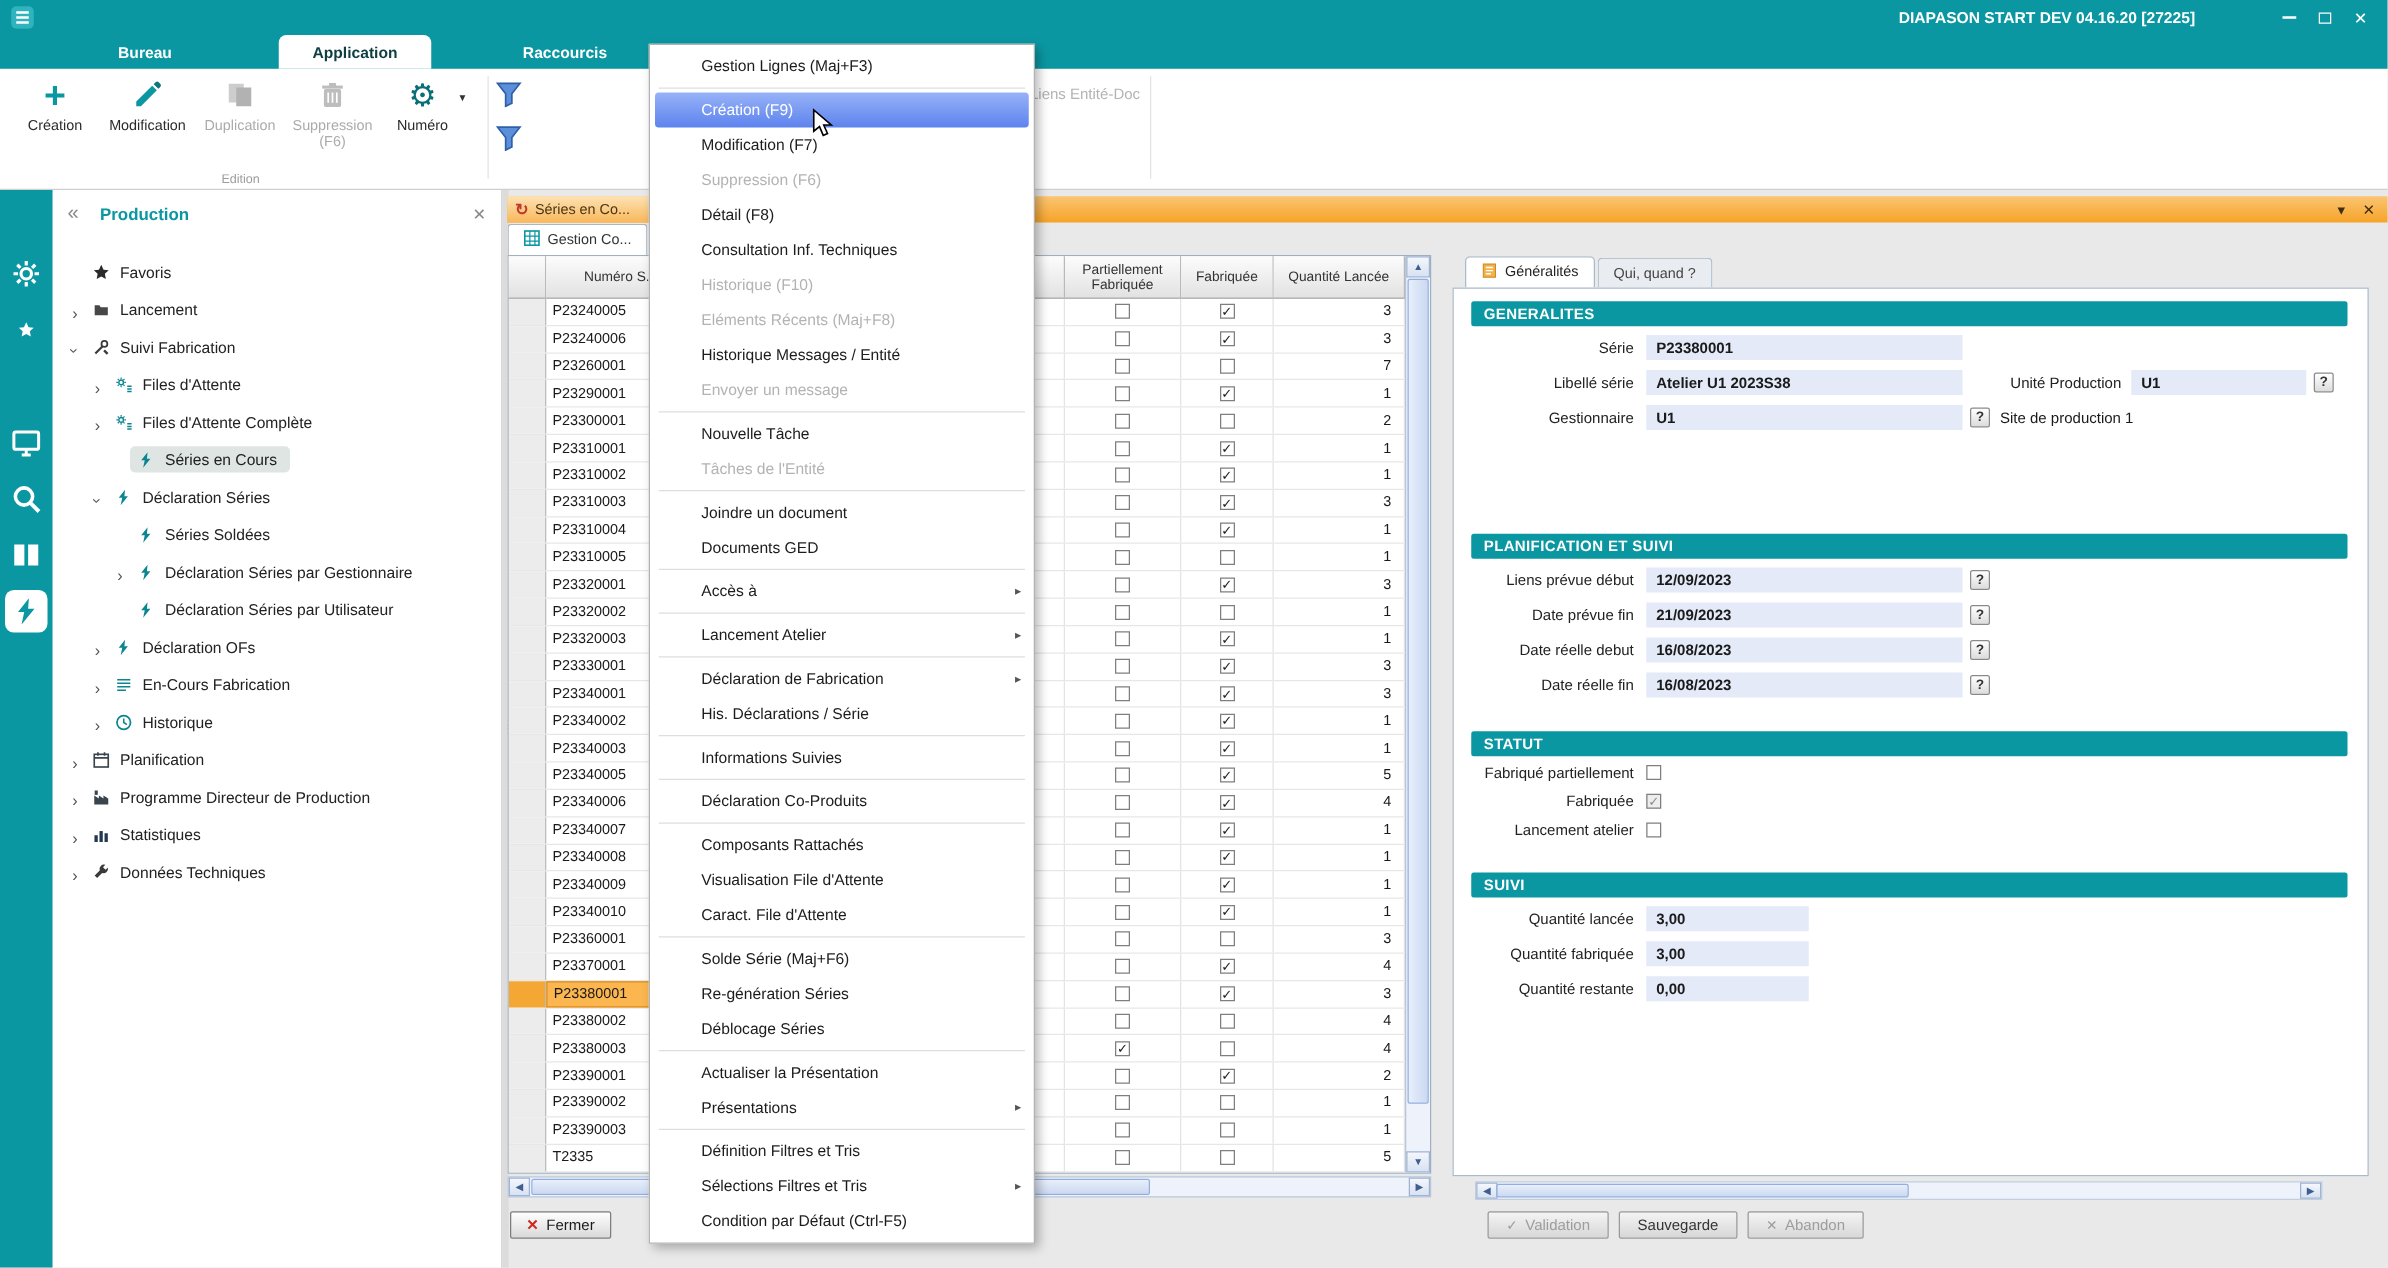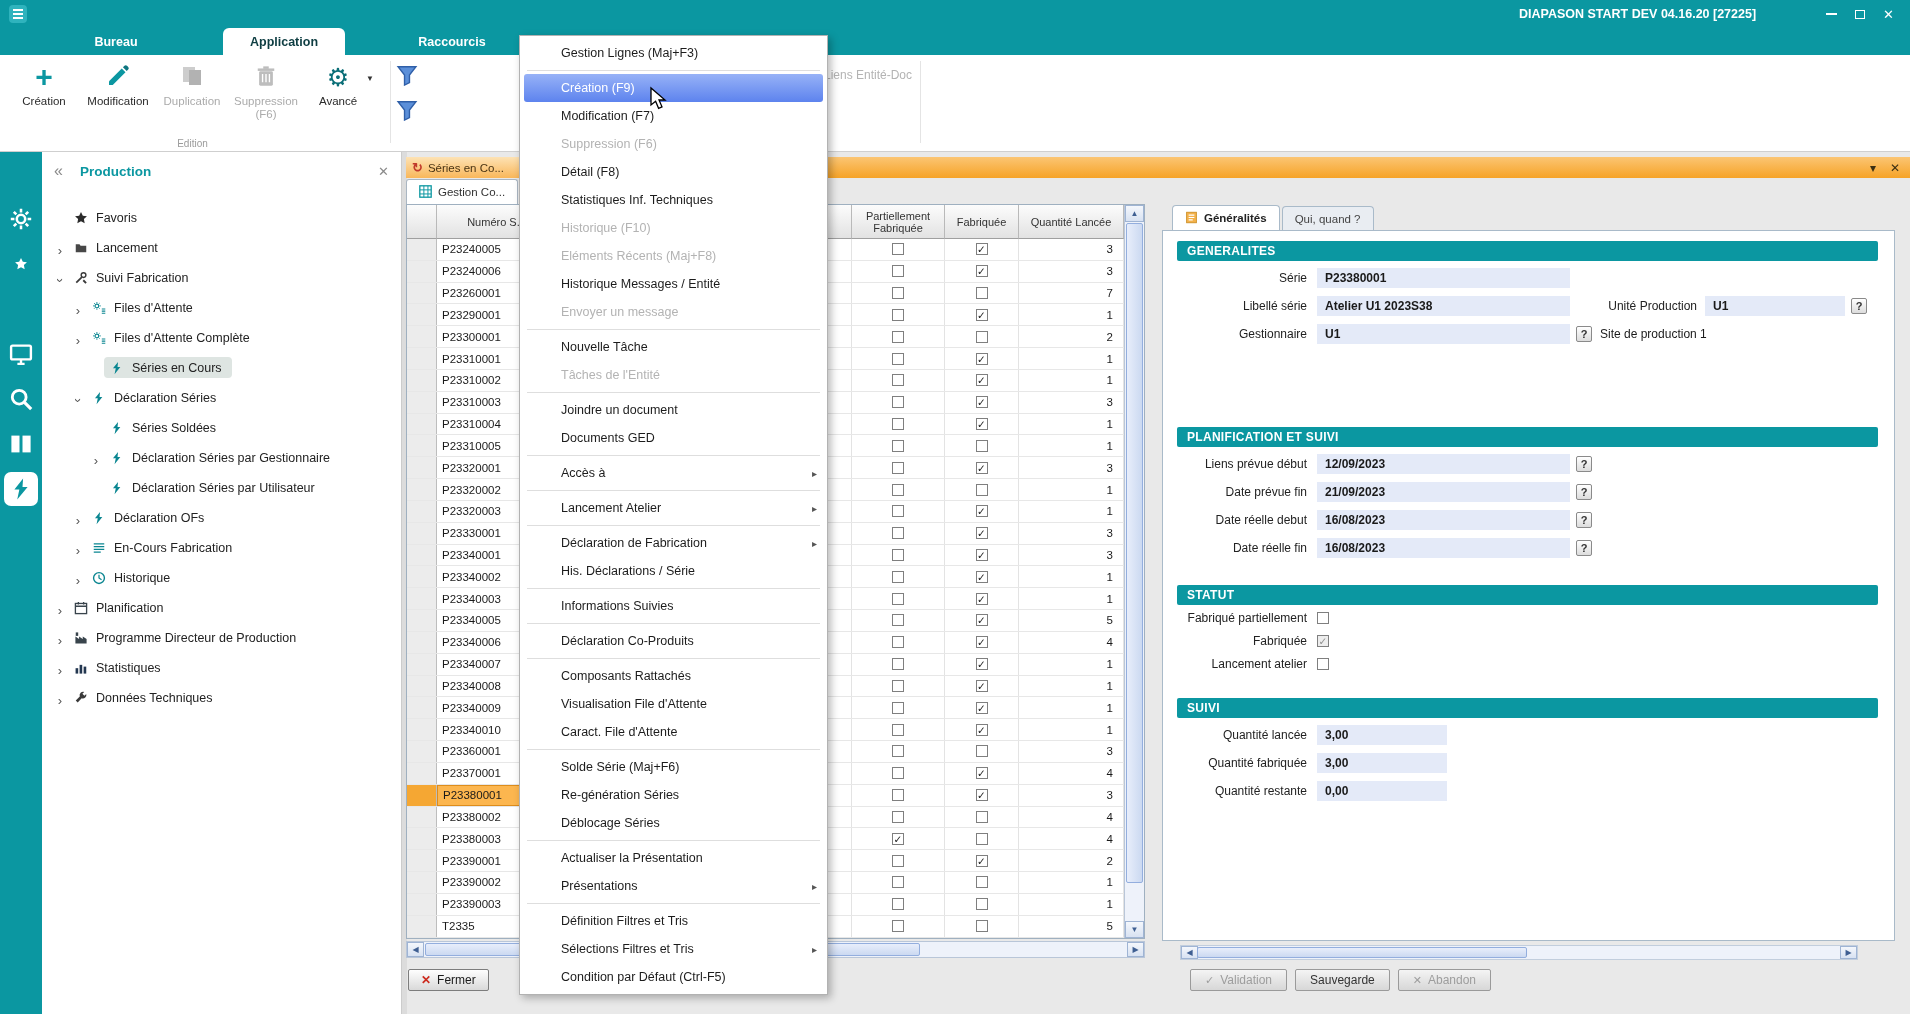--- a/index.html
+++ b/index.html
@@ -89,21 +89,21 @@
 .hbtn{position:absolute;top:0;width:17px;height:15px;background:linear-gradient(#f4f7fc,#d8e2f2);border:1px solid #9fb4d4;color:#3f5f92;font-size:8px;display:flex;align-items:center;justify-content:center}
 .hthumb{position:absolute;top:1px;height:13px;background:linear-gradient(#e8eefb,#cbd9f1);border:1px solid #93aede;border-radius:2px}
 
 .fermer{position:absolute;left:408px;top:969px;height:22px;padding:0 12px;display:flex;align-items:center;gap:6px;background:linear-gradient(#fefefe,#d9d9d9);border:1px solid #7d7d7d;border-radius:2px;font-size:12px}
 .xred{color:#cc2a1e;font-weight:bold}
 
 
 .panel{position:absolute;left:1162px;top:205px;width:733px;height:736px}
 .ptabs{display:flex;align-items:flex-end;height:25px;padding-left:10px;gap:2px}
 .ptab{height:24px;display:flex;align-items:center;gap:6px;padding:0 12px;font-size:11.5px;border:1px solid #a9bac9;border-bottom:none;border-radius:4px 4px 0 0;background:#e9edf2;color:#444}
-.ptab.active{background:#fff;font-weight:bold;color:#222;height:25px}
+.ptab.active{background:#fff;font-weight:normal;color:#222;height:25px}
 .pbody{position:absolute;left:0;top:25px;right:0;bottom:0;background:#fff;border:1px solid #a9bac9}
 .secbar{height:20px;background:#0b97a1;color:#fff;font-weight:bold;font-size:12px;line-height:20px;padding-left:10px;border-radius:2px;margin:10px 16px 0 14px;letter-spacing:.3px}
 .frow{display:flex;align-items:center;margin:6px 16px 0 14px;height:22px}
 .frow.statrow{height:20px;margin-top:3px}
 .flabel{width:140px;text-align:right;padding-right:10px;font-size:12px;color:#222;flex:none}
 .flabel.f2{width:135px;padding-right:8px}
 .ffield{background:#e4eaf8;height:20px;line-height:20px;padding-left:8px;font-weight:bold;font-size:12px;flex:none}
 .qbtn{width:16px;height:16px;flex:none;border:1px solid #8a8a8a;background:linear-gradient(#fff,#dcdcdc);border-radius:2px;font-size:11px;font-weight:bold;color:#333;text-align:center;line-height:14px;margin-left:6px}
 .ptext{font-size:12px;margin-left:8px}
 .dscroll{position:absolute;left:1180px;top:945px;width:678px;height:15px;background:#eef2fa;border:1px solid #c2cedd}
@@ -178,21 +178,21 @@
             <path d="M5.5 6.5v6M8 6.5v6M10.5 6.5v6" stroke="#fff" stroke-width="1"></path>
           </svg></span>
       </div>
     <div class="rlabel">Suppression (F6)</div>
   </div>
   <div class="rbtn" style="left:306px;width:64px">
     <div class="ric">
         <span class="gear-glyph">⚙</span>
         <span class="avance-arrow">▼</span>
       </div>
-    <div class="rlabel">Avancé</div>
+    <div class="rlabel">Numéro</div>
   </div>
   <div class="grp-label" style="left:0;width:385px">Edition</div>
   <div class="rsep" style="left:390px"></div>
 
   <div class="funnel" style="left:396px;top:9px"><svg width="22" height="22" viewBox="0 0 16 16">
         <path d="M1.5 2h13L9.8 8v5.5l-3.6 1.8V8z" fill="#5b8fd9" stroke="#2f5fa8" stroke-width="1"></path>
       </svg></div>
   <div class="funnel" style="left:396px;top:44px"><svg width="22" height="22" viewBox="0 0 16 16">
         <path d="M1.5 2h13L9.8 8v5.5l-3.6 1.8V8z" fill="#5b8fd9" stroke="#2f5fa8" stroke-width="1"></path>
       </svg></div>
@@ -1039,21 +1039,21 @@
   </div>
 </div>
 
 <div class="cmenu" id="cmenu">
     <div class="mi">Gestion Lignes (Maj+F3)</div>
     <div class="msep"></div>
     <div class="mi hl">Création (F9)</div>
     <div class="mi">Modification (F7)</div>
     <div class="mi dis">Suppression (F6)</div>
     <div class="mi">Détail (F8)</div>
-    <div class="mi">Statistiques Inf. Techniques</div>
+    <div class="mi">Consultation Inf. Techniques</div>
     <div class="mi dis">Historique (F10)</div>
     <div class="mi dis">Eléments Récents (Maj+F8)</div>
     <div class="mi">Historique Messages / Entité</div>
     <div class="mi dis">Envoyer un message</div>
     <div class="msep"></div>
     <div class="mi">Nouvelle Tâche</div>
     <div class="mi dis">Tâches de l'Entité</div>
     <div class="msep"></div>
     <div class="mi">Joindre un document</div>
     <div class="mi">Documents GED</div>

